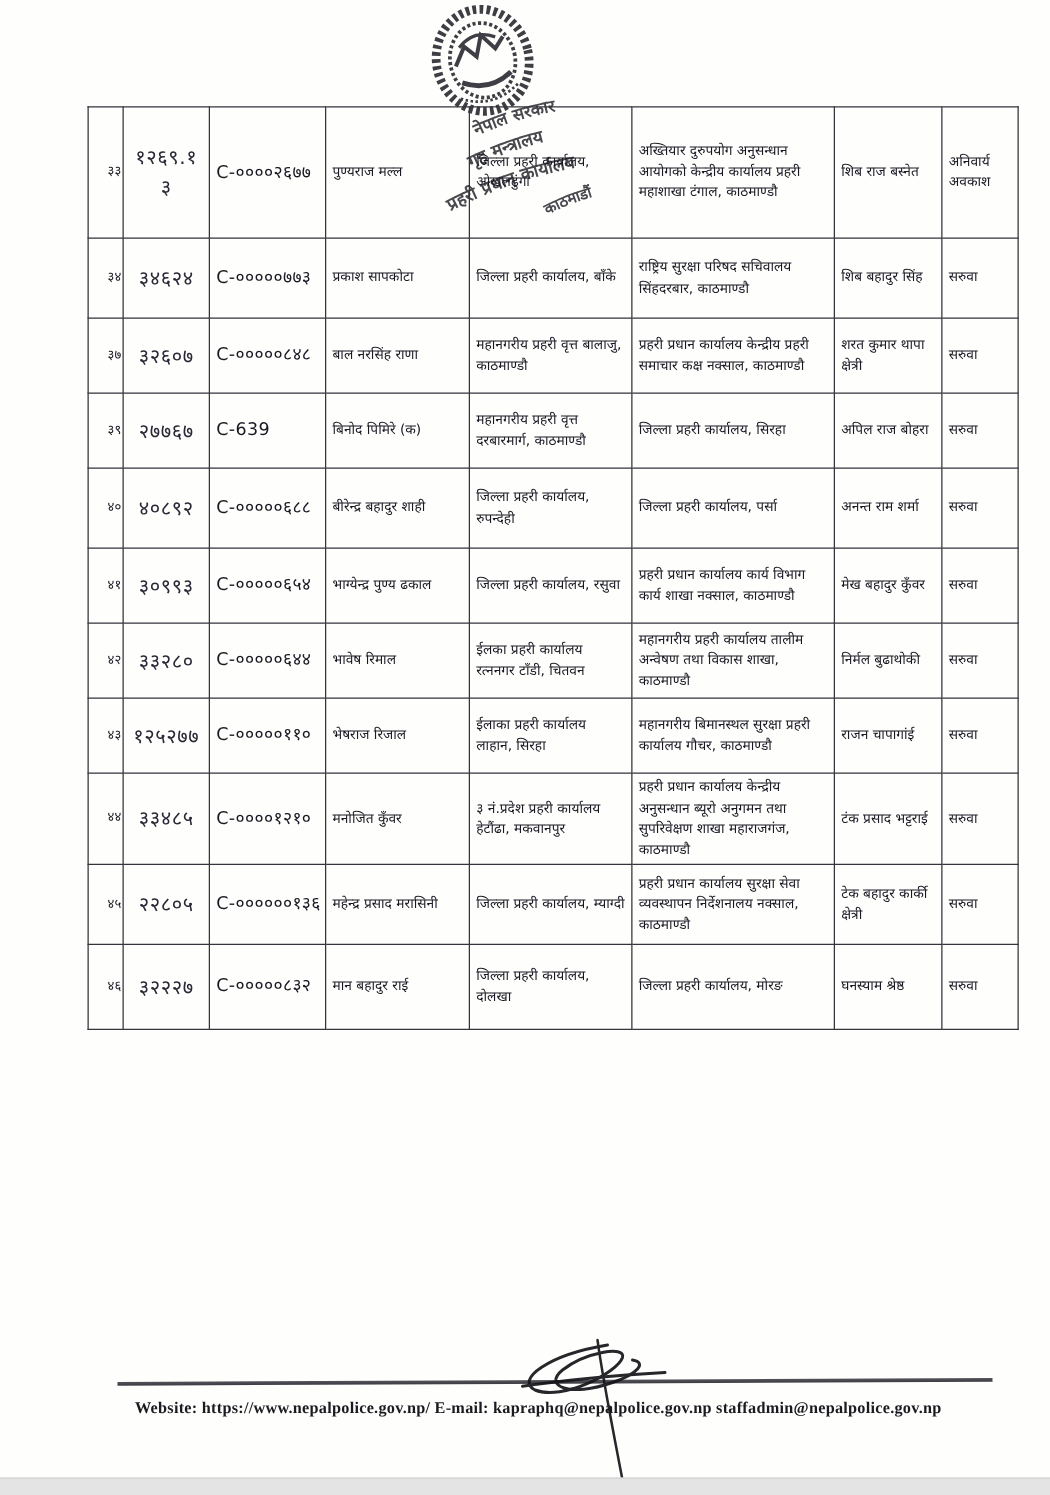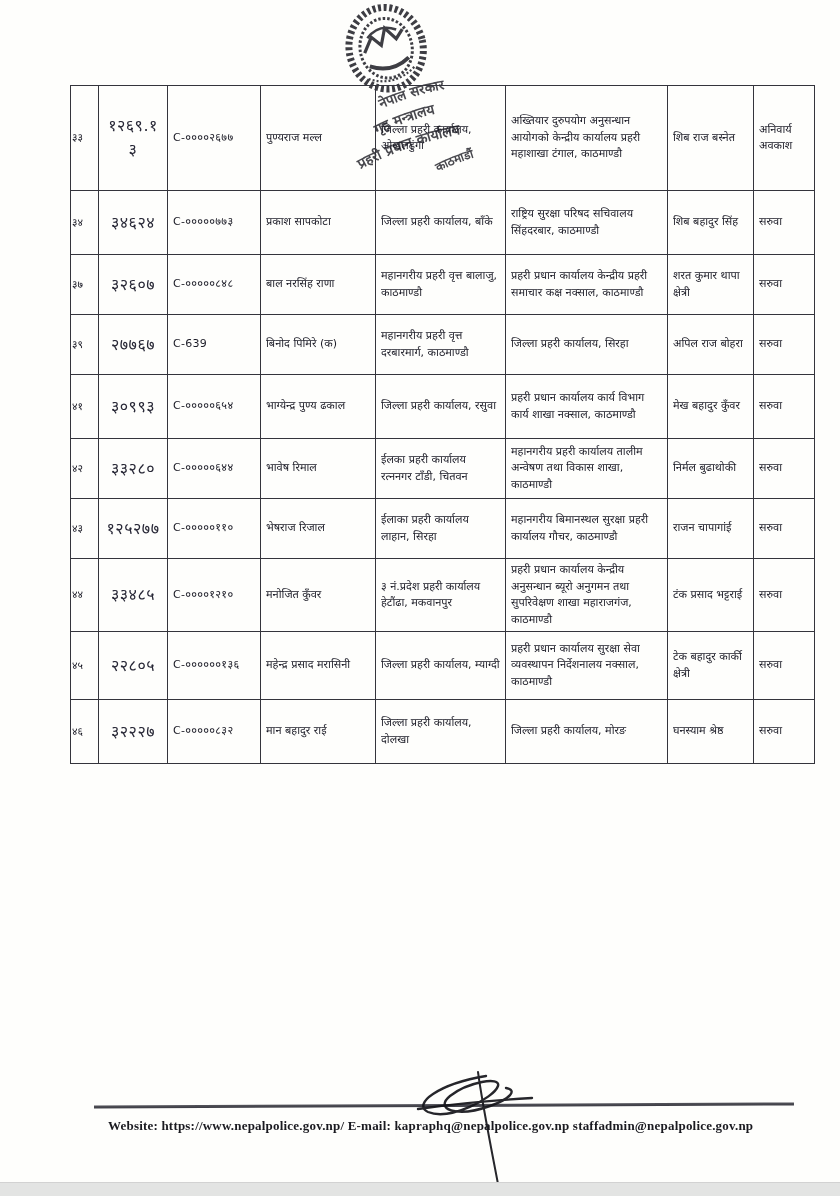--- a/index.html
+++ b/index.html
@@ -27,23 +27,23 @@
   
   .doc-table{position:absolute;left:70px;top:85px;width:744px;}
   table{border-collapse:collapse;table-layout:fixed;width:100%;}
   td{
     border:1.7px solid #35353d;
     padding:3px 5px;
     font-size:11px;line-height:1.5;
     color:#1b1b26;vertical-align:middle;
     overflow:hidden;word-wrap:break-word;
   }
-  td.c-sn{text-align:left;font-size:10.5px;padding:2px 1px;}
+  td.c-sn{text-align:right;font-size:10.5px;padding:2px 1px;}
   td.c-reg{text-align:center;font-size:16px;letter-spacing:.5px;color:#2a2a38;}
-  td.c-code{font-size:11px;letter-spacing:.3px;white-space:nowrap;margin-left:48px;}
+  td.c-code{font-size:14px;letter-spacing:.3px;white-space:nowrap;margin-left:48px;}
   tr:nth-child(1){height:105px;}
   tr:nth-child(2){height:64px;}
   tr:nth-child(3){height:60px;}
   tr:nth-child(4){height:60px;}
   tr:nth-child(5){height:64px;}
   tr:nth-child(6){height:60px;}
   tr:nth-child(7){height:60px;}
   tr:nth-child(8){height:60px;}
   tr:nth-child(9){height:68px;}
   tr:nth-child(10){height:64px;}
@@ -144,20 +144,30 @@
       <td class="c-sn">३९</td>
       <td class="c-reg">२७७६७</td>
       <td class="c-code">C-639</td>
       <td class="c-name">बिनोद पिमिरे (क)</td>
       <td class="c-from">महानगरीय प्रहरी वृत्त दरबारमार्ग, काठमाण्डौ</td>
       <td class="c-to">जिल्ला प्रहरी कार्यालय, सिरहा</td>
       <td class="c-rec">अपिल राज बोहरा</td>
       <td class="c-rem">सरुवा</td>
     </tr>
           <tr>
+      <td class="c-sn">४०</td>
+      <td class="c-reg">४०८९२</td>
+      <td class="c-code">C-०००००६८८</td>
+      <td class="c-name">बीरेन्द्र बहादुर शाही</td>
+      <td class="c-from">जिल्ला प्रहरी कार्यालय, रुपन्देही</td>
+      <td class="c-to">जिल्ला प्रहरी कार्यालय, पर्सा</td>
+      <td class="c-rec">अनन्त राम शर्मा</td>
+      <td class="c-rem">सरुवा</td>
+    </tr>
+          <tr>
       <td class="c-sn">४१</td>
       <td class="c-reg">३०९९३</td>
       <td class="c-code">C-०००००६५४</td>
       <td class="c-name">भाग्येन्द्र पुण्य ढकाल</td>
       <td class="c-from">जिल्ला प्रहरी कार्यालय, रसुवा</td>
       <td class="c-to">प्रहरी प्रधान कार्यालय कार्य विभाग कार्य शाखा नक्साल, काठमाण्डौ</td>
       <td class="c-rec">मेख बहादुर कुँवर</td>
       <td class="c-rem">सरुवा</td>
     </tr>
           <tr>

